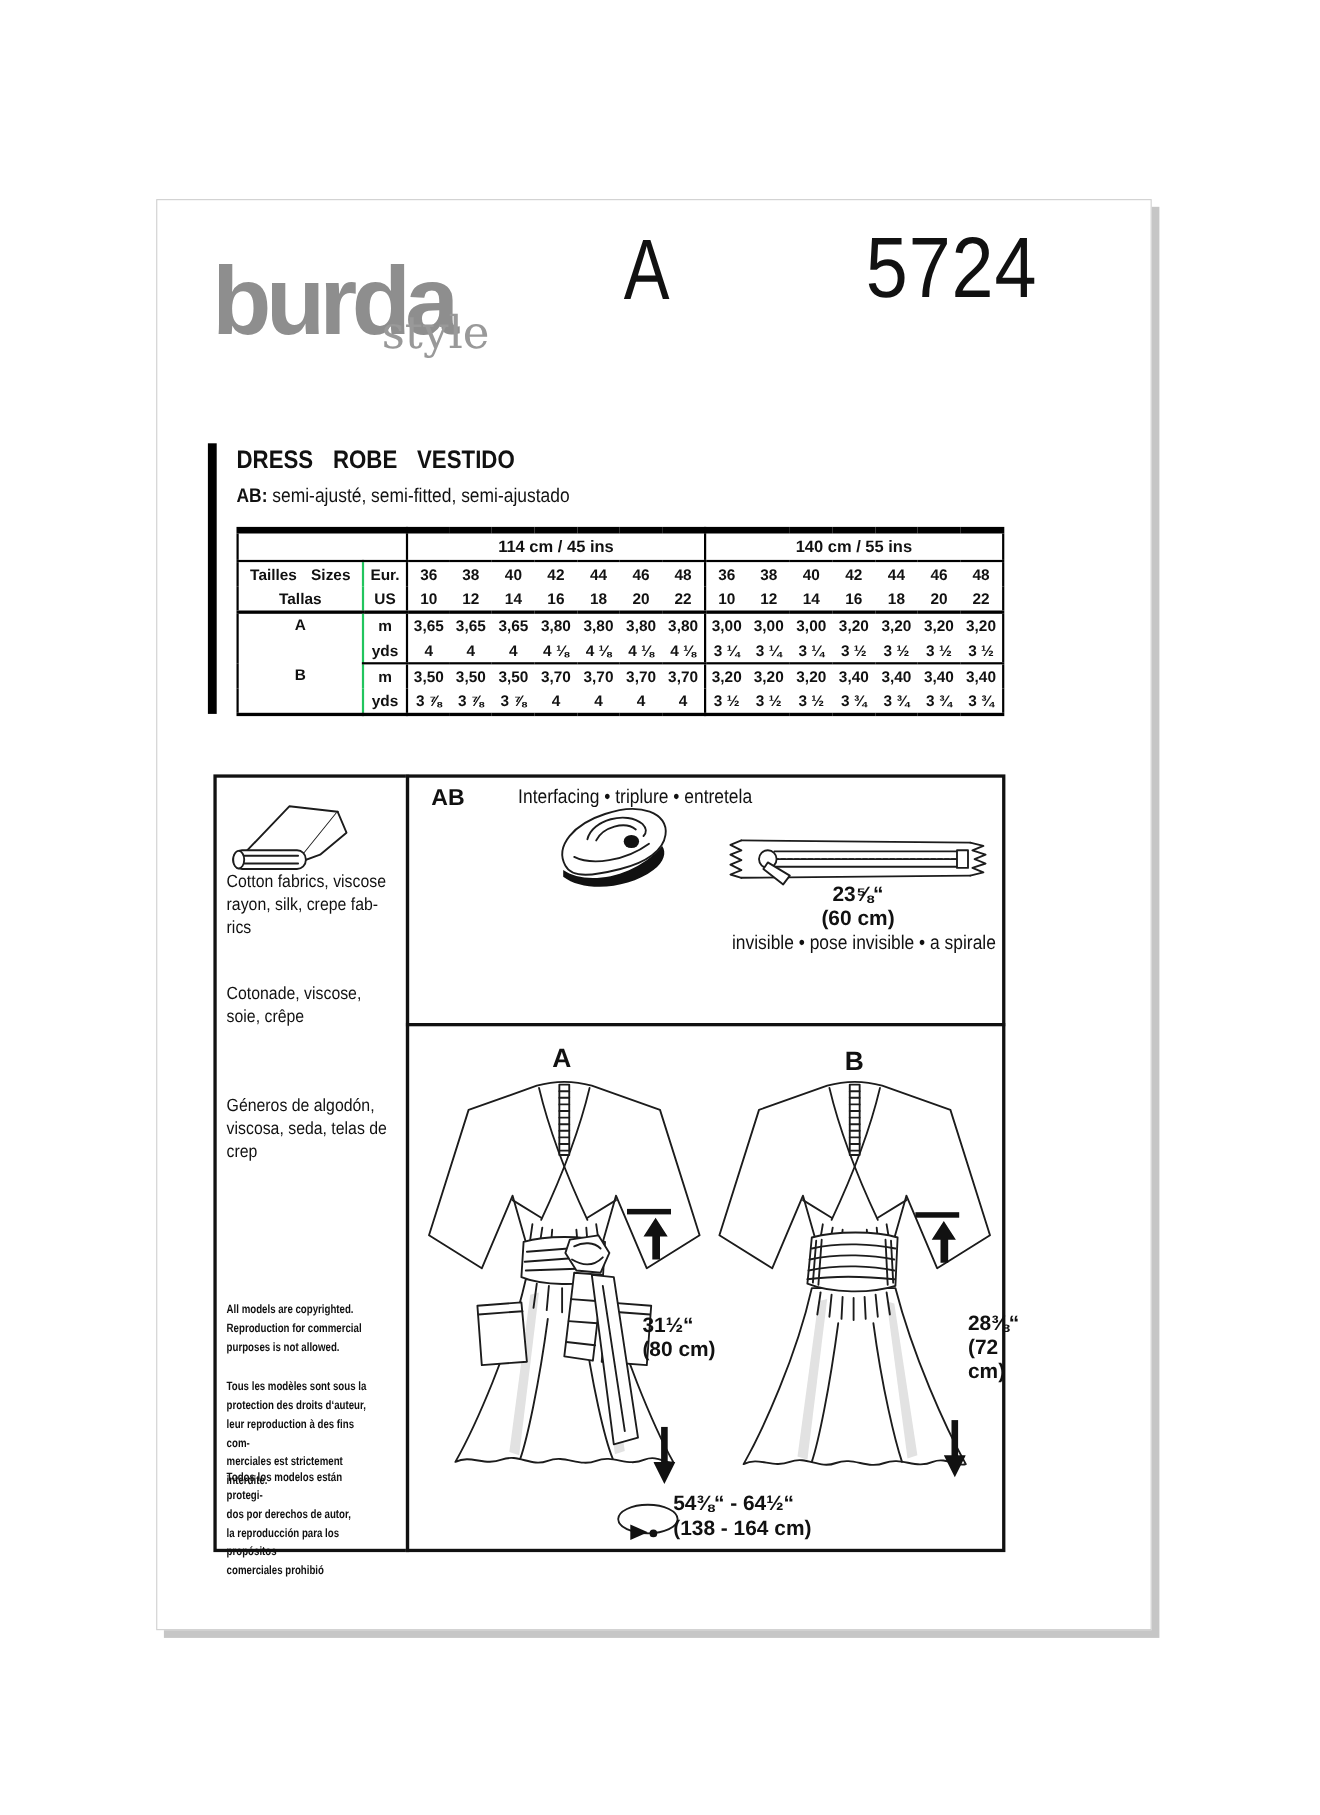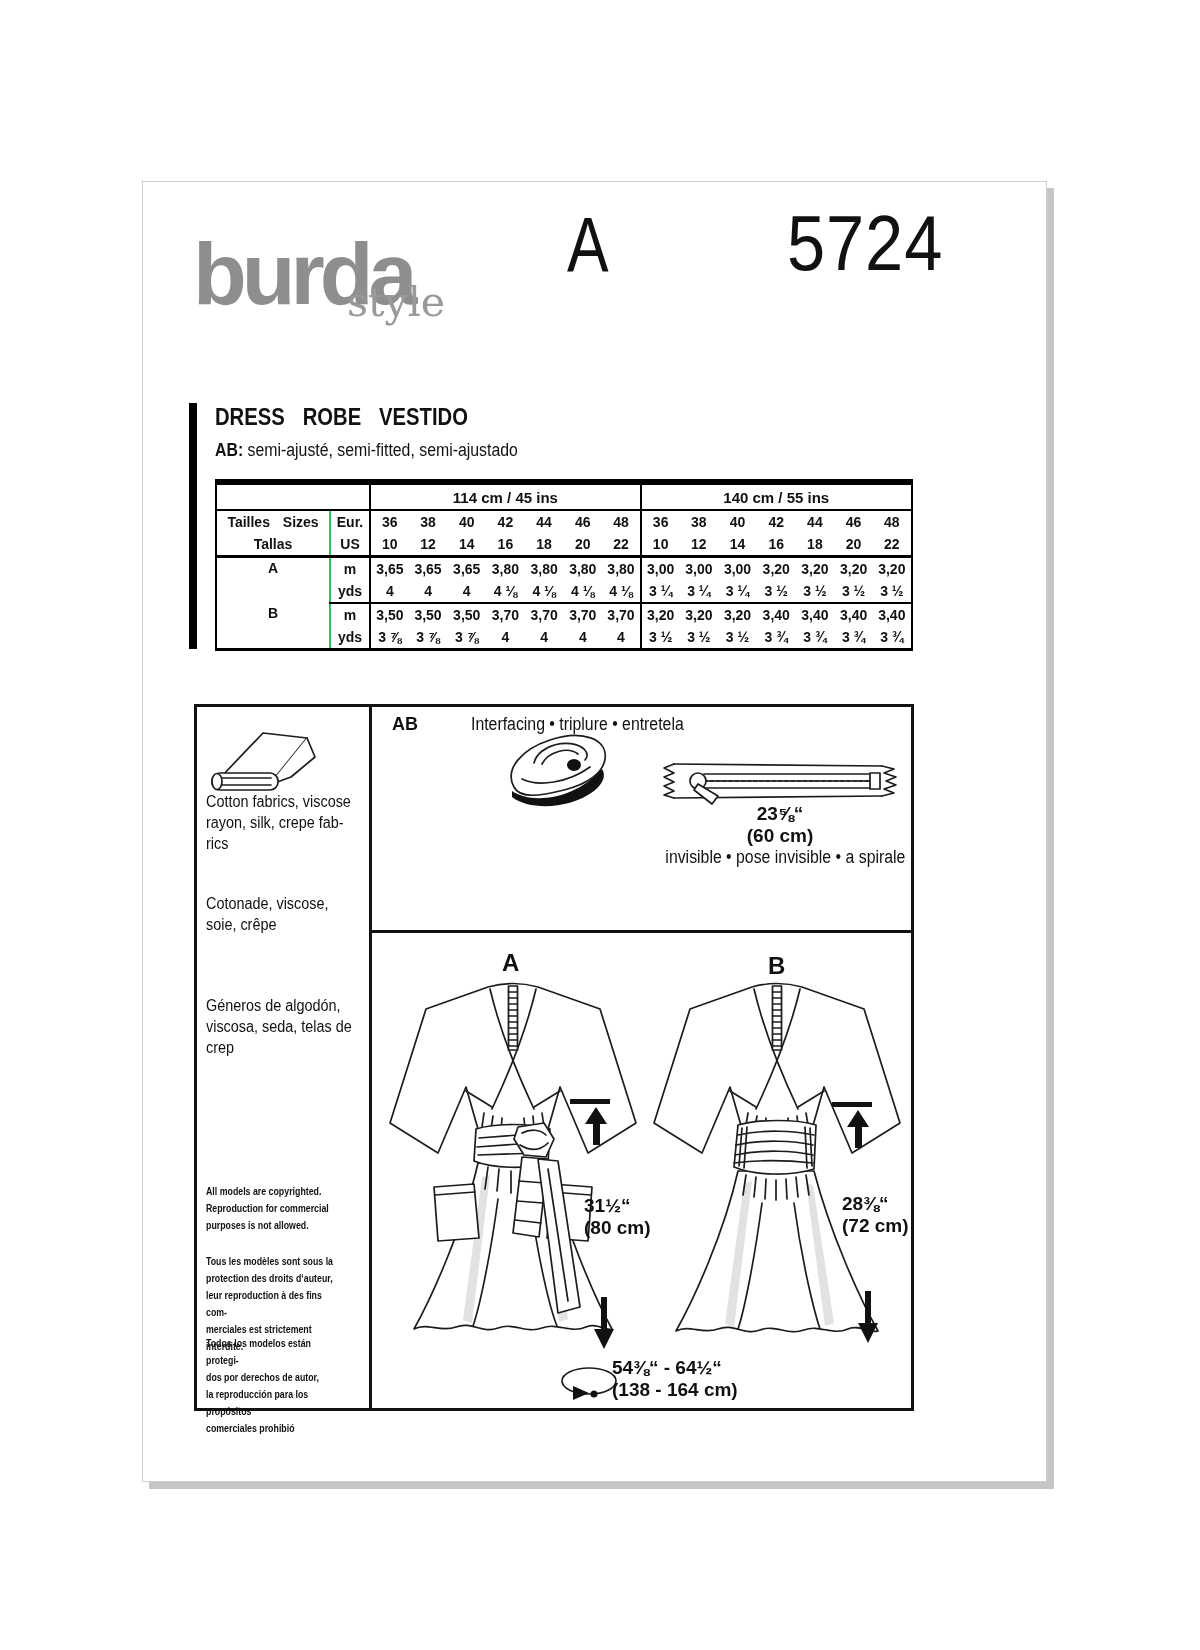--- a/index.html
+++ b/index.html
@@ -34,21 +34,21 @@
   tr.r-head td{border-bottom:2.5px solid #000;height:24px;font-size:15px;}
   tr.bb3 td{border-bottom:3px solid #000;}
   tr.bb2 td{border-bottom:2.5px solid #000;}
 
   
   .box{border:3px solid #111;background:#fff;}
 
   .mat-text{font-size:16px;line-height:21px;}
   .copy-text{font-size:11px;line-height:17px;font-weight:bold;transform:scaleX(.8);transform-origin:left top;}
 
-  .notion-ab{font-size:18px;font-weight:bold;}
+  .notion-ab{font-size:21px;font-weight:bold;}
   .notion-text{font-size:18px;}
   .meas{font-size:19px;font-weight:bold;line-height:22px;}
   .meas-c{text-align:center;}
   .dress-label{font-size:24px;font-weight:bold;}
 
   
   .ln path,.ln rect,.ln line,.ln ellipse,.ln circle,.ln polyline{stroke:#1c1c1c;stroke-width:1.7;fill:none;stroke-linecap:round;stroke-linejoin:round;}
   .ln .fw{fill:#fff;}
   .ln .sh{fill:#e2e2e2;stroke:none;}
   .ln .solid{fill:#111;stroke:none;}
@@ -386,21 +386,21 @@
     </svg>
     <svg class="ln abs" width="20" height="54" viewBox="0 0 20 54" style="left:486px;top:358px;">
       <rect class="solid" x="7" y="0" width="6" height="34"></rect>
       <polygon class="solid" points="0,32 20,32 10,52"></polygon>
     </svg>
 
     <div class="abs meas" style="left:212px;top:262px;">
       <div>31½“</div>
       <div>(80 cm)</div>
     </div>
-    <div class="abs meas" style="left:470px;top:260px;">
+    <div class="abs meas" style="left:508px;top:260px;">
       <div>28⅜“</div>
       <div>(72 cm)</div>
     </div>
 
     <svg class="ln abs" width="62" height="36" viewBox="0 0 62 36" style="left:186px;top:432px;">
       <ellipse cx="31" cy="16" rx="27" ry="13" stroke-width="3.4"></ellipse>
       <polygon class="solid" points="15,21 15,35 31,28"></polygon>
       <circle class="solid" cx="36" cy="29" r="3.5"></circle>
     </svg>
     <div class="abs meas" style="left:240px;top:424px;">

